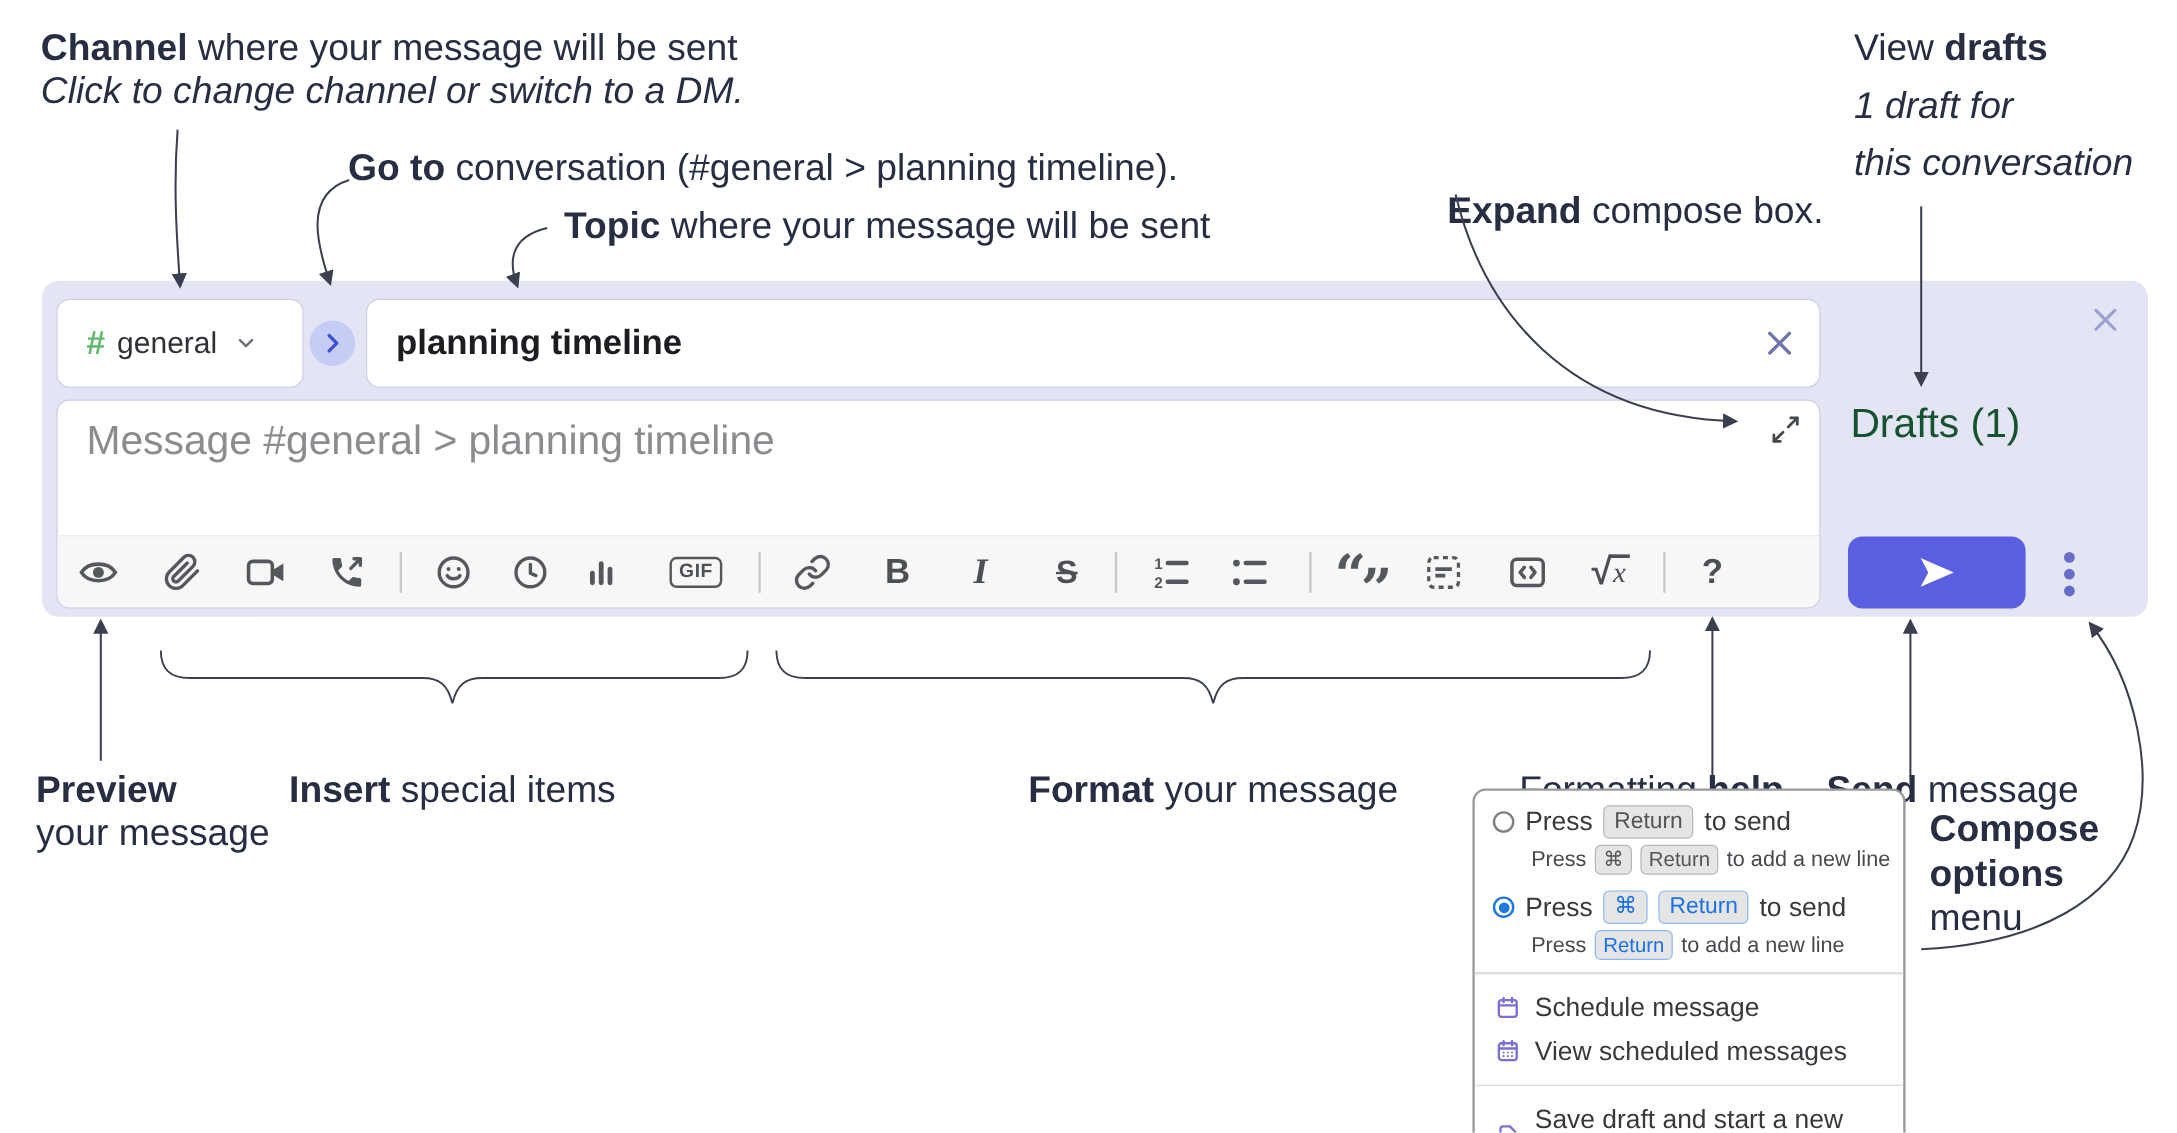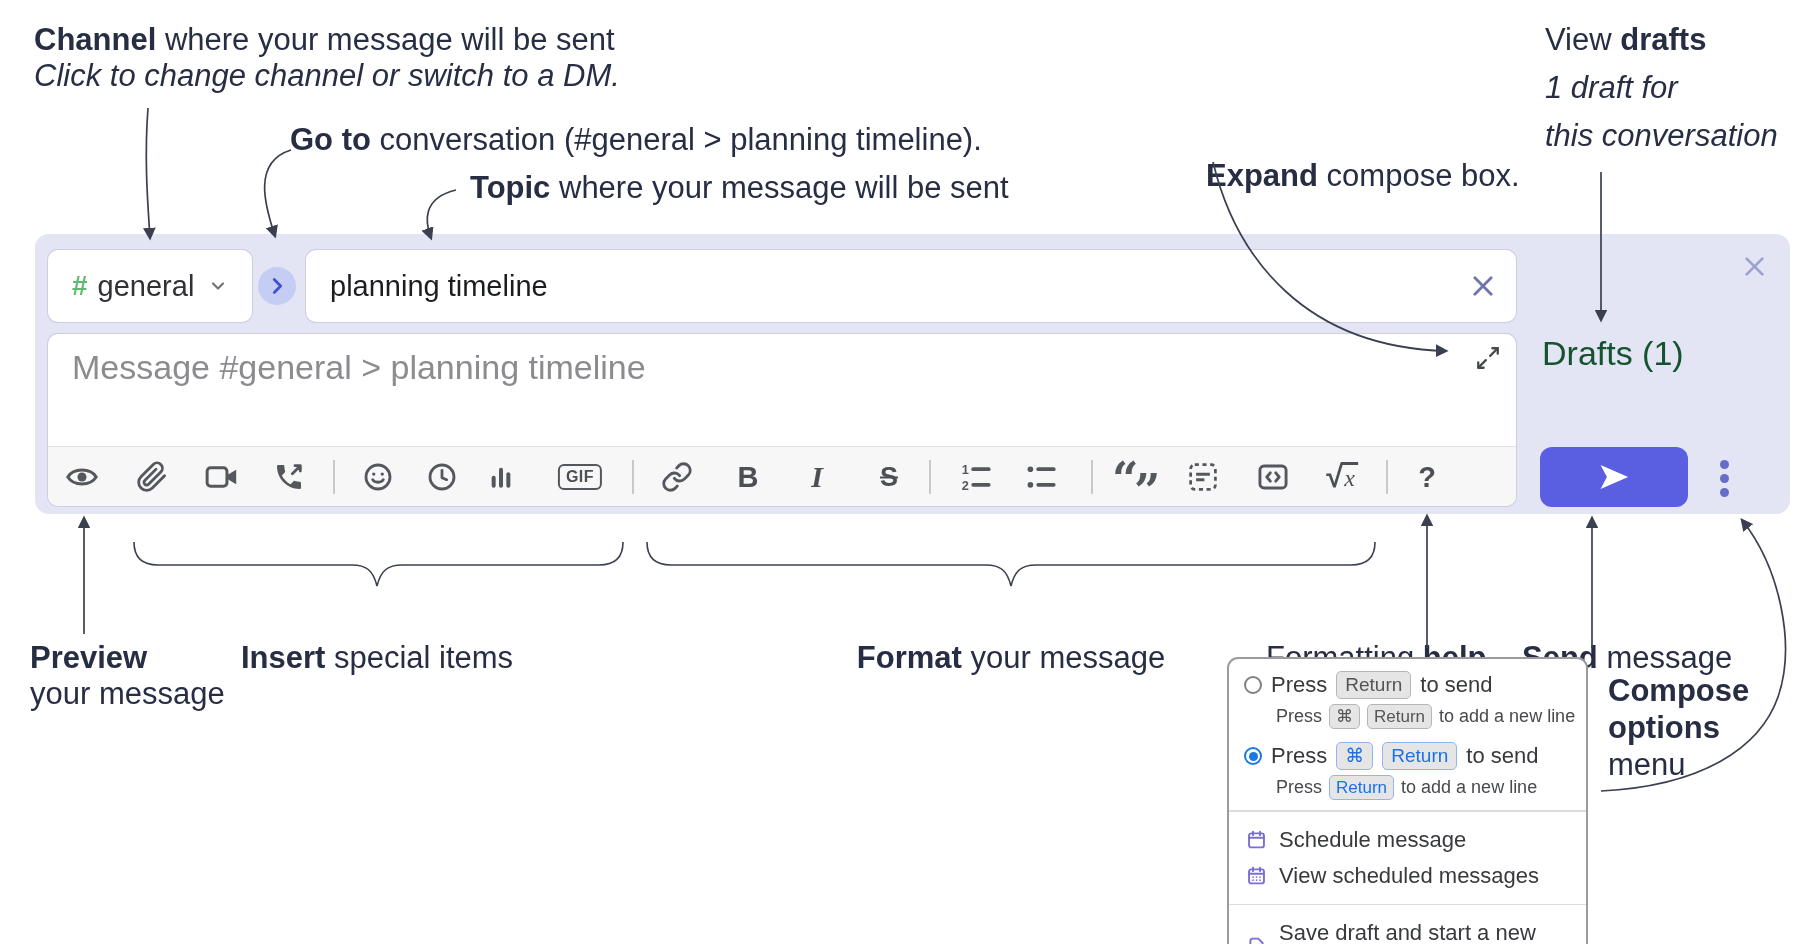--- a/index.html
+++ b/index.html
@@ -13,29 +13,29 @@
   .ctr { transform: translateX(-50%); }
 
   
   .panel { position: absolute; left: 35px; top: 234px; width: 1755px; height: 280px;
            background: #e3e4f4; border-radius: 14px; }
 
   .wbox { position: absolute; background: #fff; border-radius: 10px;
           box-shadow: 0 0 0 1px rgba(70,74,130,0.14); }
   .chanbox { left: 48px; top: 250px; width: 204px; height: 72px; display: flex; align-items: center; cursor: pointer; }
   .hash { color: #5fba6f; font-weight: 700; font-size: 28px; margin-left: 24px; }
-  .chan-name { color: #2f3136; font-size: 29px; margin-left: 10px; }
+  .chan-name { color: #2f3136; font-size: 25px; margin-left: 10px; }
   .chev { margin-left: 14px; display: flex; }
 
   .gocirc { position: absolute; left: 258px; top: 267px; width: 38px; height: 38px; border-radius: 50%;
             background: #c6cdf4; display: flex; align-items: center; justify-content: center; cursor: pointer; }
 
   .topicbox { left: 306px; top: 250px; width: 1210px; height: 72px; display: flex; align-items: center; }
   .topic-input { flex: 1; border: none; outline: none; font-size: 29px; color: #1c1d21;
-                 padding: 0 0 0 24px; font-family: "Liberation Sans", "DejaVu Sans", sans-serif; background: transparent; }
+                 padding: 0 0 0 24px; font-family: "Liberation Sans", "DejaVu Sans", sans-serif; background: transparent; font-weight: bold; }
   .topic-clear { width: 50px; height: 50px; margin-right: 8px; display: flex; align-items: center; justify-content: center; cursor: pointer; }
 
   .closex { position: absolute; left: 1736px; top: 248px; width: 36px; height: 36px;
             display: flex; align-items: center; justify-content: center; cursor: pointer; }
 
   .msgbox { position: absolute; left: 48px; top: 334px; width: 1468px; height: 172px;
             background: #fff; border-radius: 10px; box-shadow: 0 0 0 1px rgba(70,74,130,0.14); }
   .msg-input { position: absolute; left: 24px; top: 14px; width: 1390px; height: 86px; border: none; outline: none;
                resize: none; font-size: 34px; color: #1c1d21; background: transparent;
                font-family: "Liberation Sans", "DejaVu Sans", sans-serif; }

